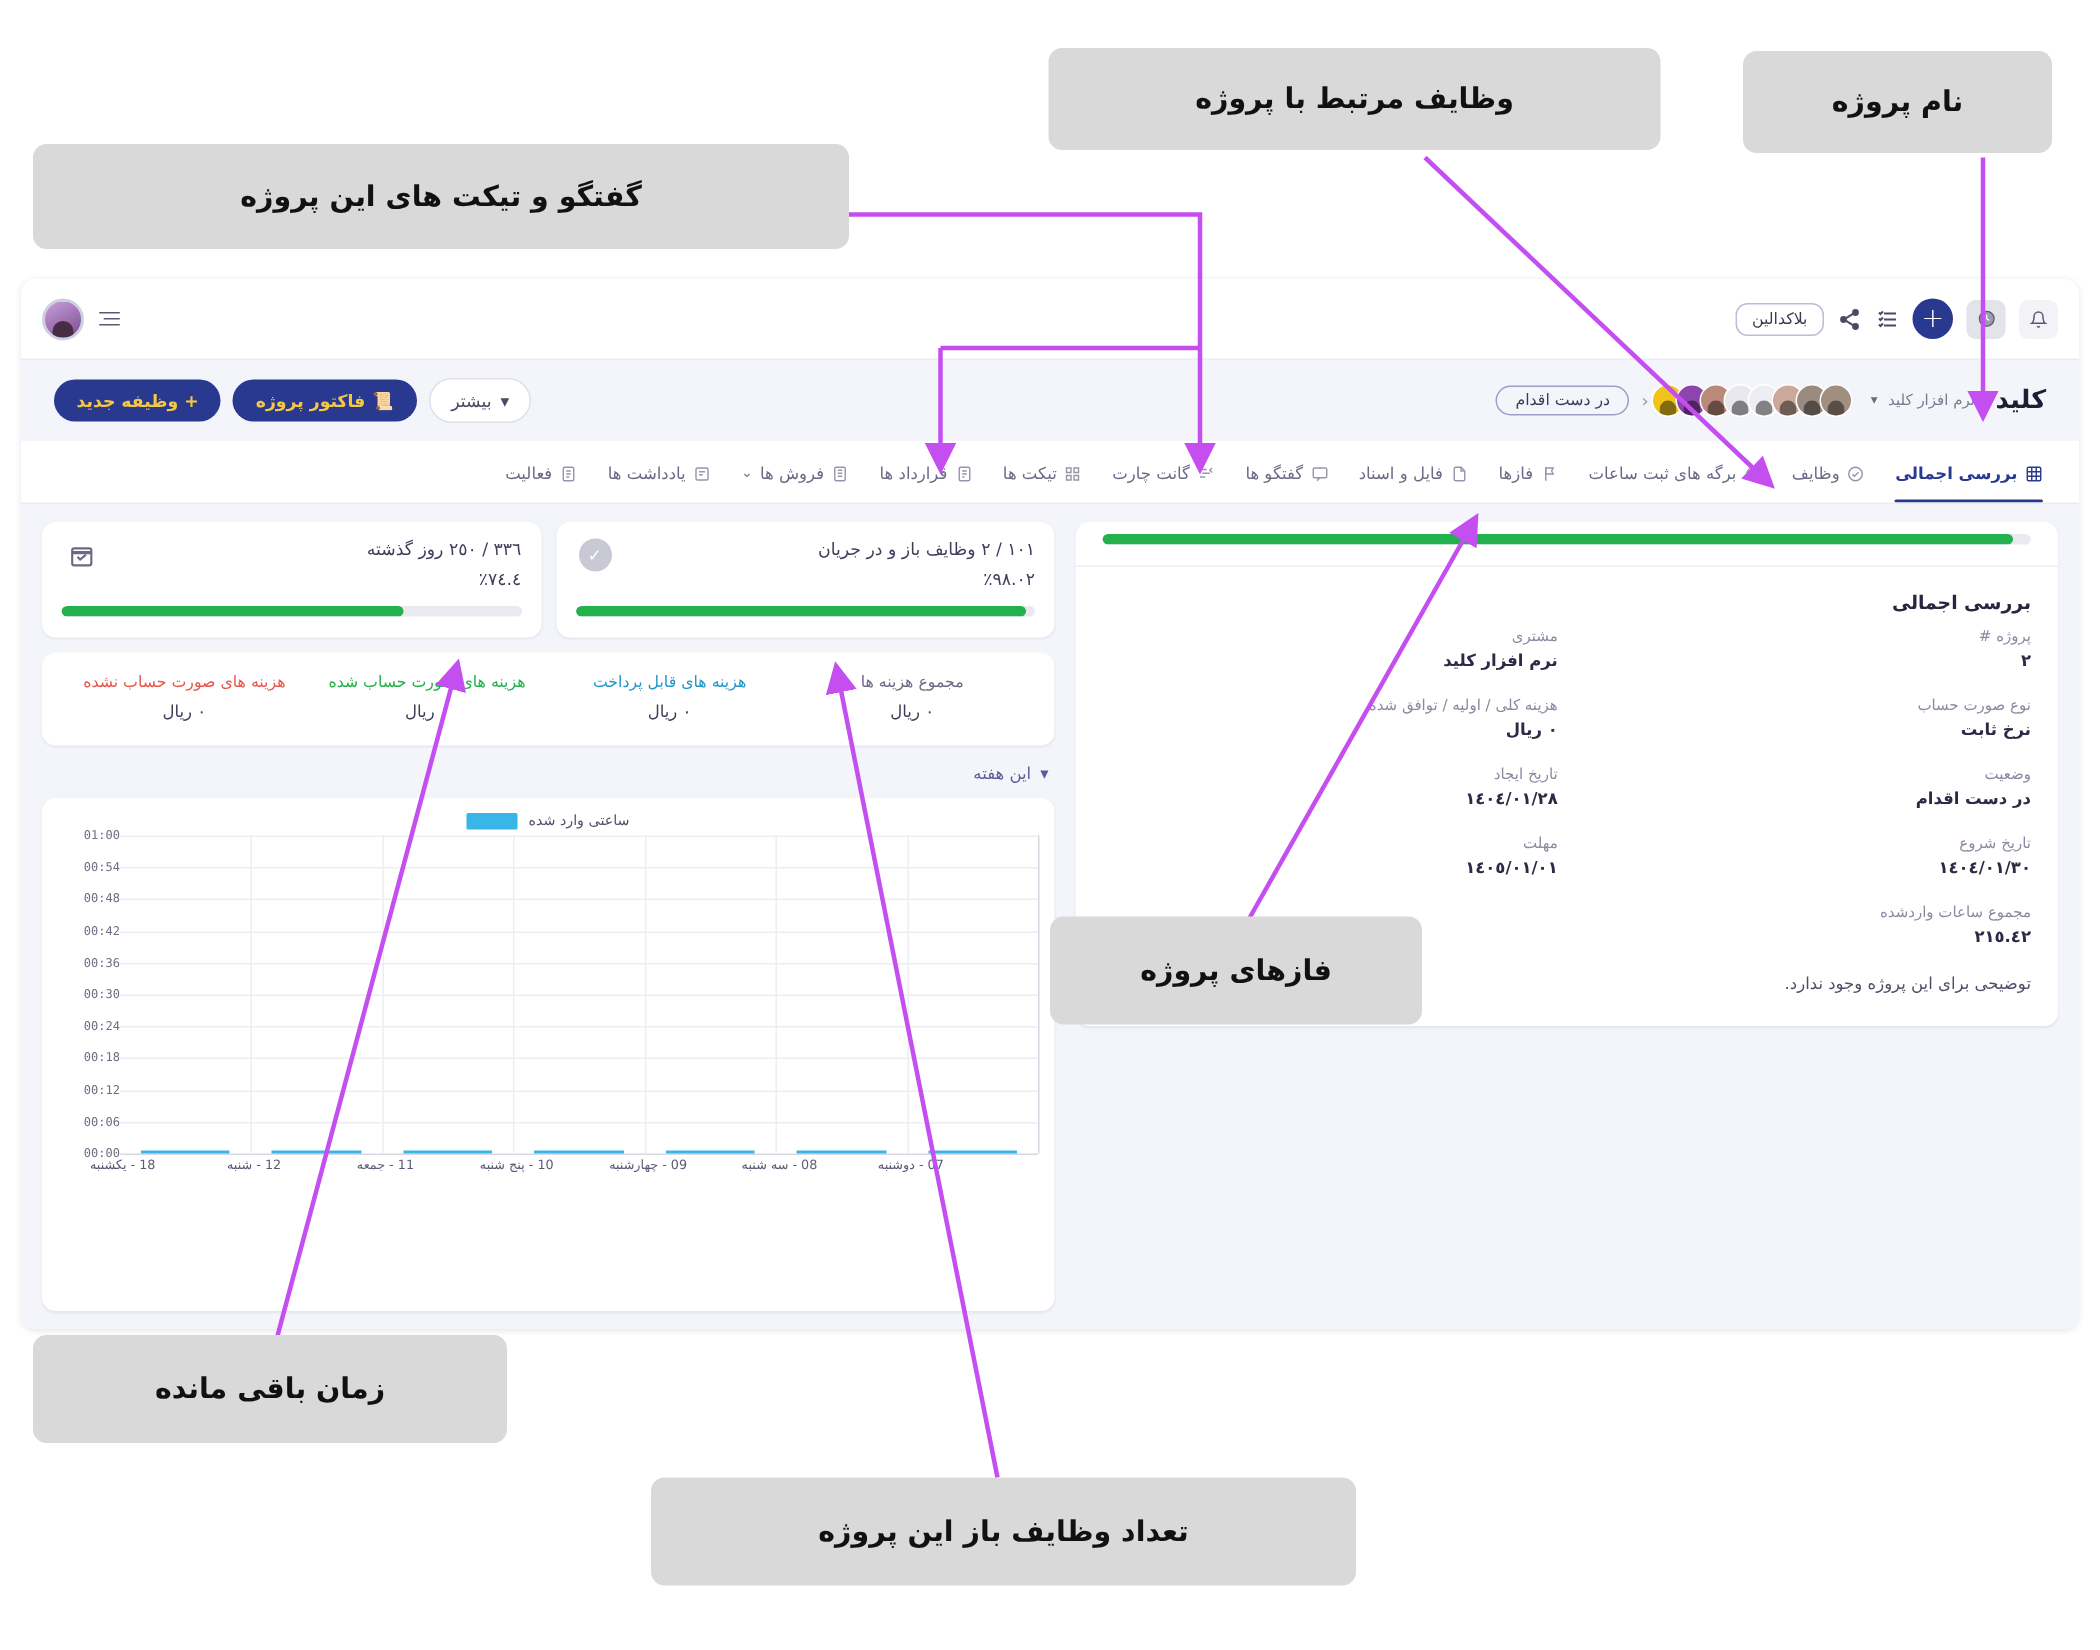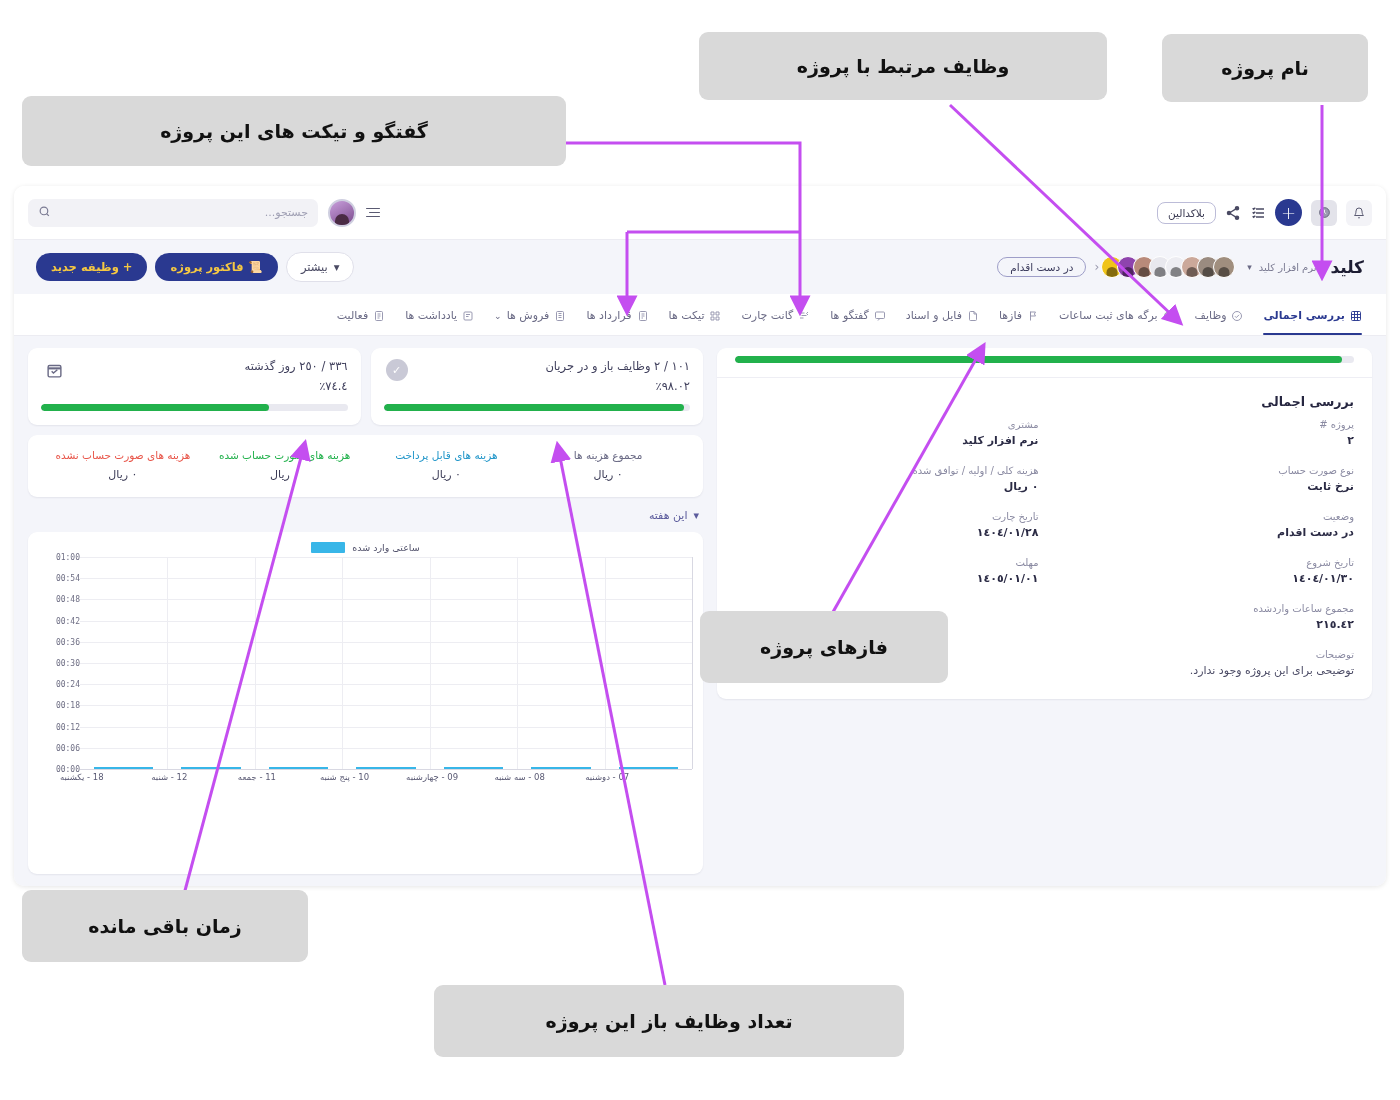--- a/index.html
+++ b/index.html
@@ -260,29 +260,20 @@
         <div class="deadline-btn">بلاکدالین</div>
       </div>
 
       <div class="topbar-right">
         <div class="hamburger">
             <i></i>
             <i></i>
             <i></i>
           </div>
         <div class="user-avatar"></div>
-        <div class="search-box">
-          <span class="mag">
-            <svg width="13" height="13" viewBox="0 0 24 24" fill="none" stroke="#7b7b93" stroke-width="2.2">
-              <circle cx="11" cy="11" r="7"></circle>
-                <path d="M20 20l-4.2-4.2"></path>
-            </svg>
-          </span>
-          <span class="sph">جستجو...</span>
-        </div>
       </div>
     </div>
 
     <div class="proj-band">
       <div class="proj-title-wrap">
         <span class="proj-title">کلید</span>
         <span class="proj-sub">- نرم افزار کلید</span>
         <span class="caret">▾</span>
       </div>
 
@@ -451,37 +442,36 @@
               </div>
               <div class="fld">
                 <div class="fld-label">هزینه کلی / اولیه / توافق شده</div>
                 <div class="fld-value">٠ ریال</div>
               </div>
               <div class="fld">
                 <div class="fld-label">وضعیت</div>
                 <div class="fld-value">در دست اقدام</div>
               </div>
               <div class="fld">
-                <div class="fld-label">تاریخ چارت</div>
+                <div class="fld-label">تاریخ ایجاد</div>
                 <div class="fld-value">١٤٠٤/٠١/٢٨</div>
               </div>
               <div class="fld">
                 <div class="fld-label">تاریخ شروع</div>
                 <div class="fld-value">١٤٠٤/٠١/٣٠</div>
               </div>
               <div class="fld">
                 <div class="fld-label">مهلت</div>
                 <div class="fld-value">١٤٠٥/٠١/٠١</div>
               </div>
               <div class="fld">
                 <div class="fld-label">مجموع ساعات واردشده</div>
                 <div class="fld-value">٢١٥.٤٢</div>
               </div>
               <div class="fld full desc">
-                <div class="fld-label">توضیحات</div>
                 <div class="fld-value">توضیحی برای این پروژه وجود ندارد.</div>
               </div>
             </div>
         </div>
       </div>
 
       <div class="col-left">
 
         <div class="stat-row">
 
@@ -631,17 +621,17 @@
   </svg>
 
   <div class="anno" style="left:22px;  top:96px;  width:544px; height:70px;">گفتگو و تیکت های این پروژه</div>
 
   <div class="anno" style="left:699px; top:32px;  width:408px; height:68px;">وظایف مرتبط با پروژه</div>
 
   <div class="anno" style="left:1162px;top:34px;  width:206px; height:68px;">نام پروژه</div>
 
   <div class="anno" style="left:700px; top:611px; width:248px; height:72px;">فازهای پروژه</div>
 
-  <div class="anno" style="left:22px;  top:890px; width:286px; height:72px;">زمان باقی مانده</div>
+  <div class="anno" style="left:22px;  top:890px; width:316px; height:72px;">زمان باقی مانده</div>
 
   <div class="anno" style="left:434px; top:985px; width:470px; height:72px;">تعداد وظایف باز این پروژه</div>
 
 </div>
 
 </body></html>

